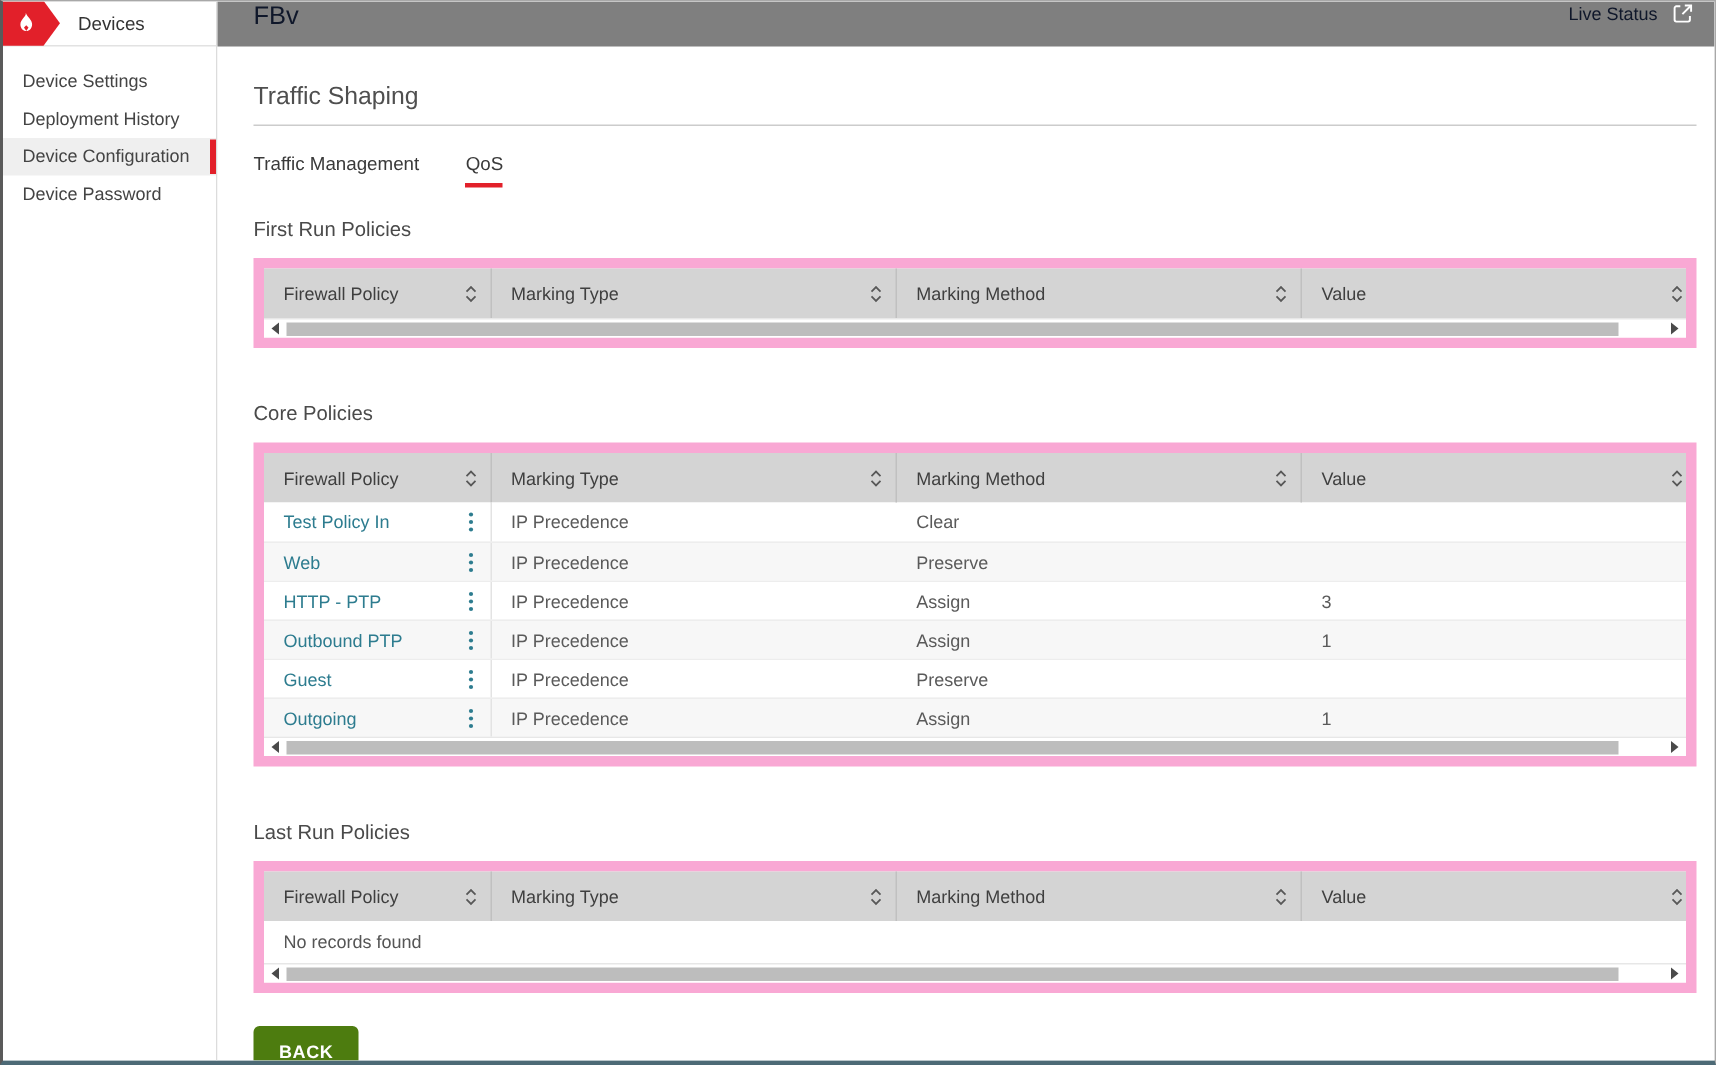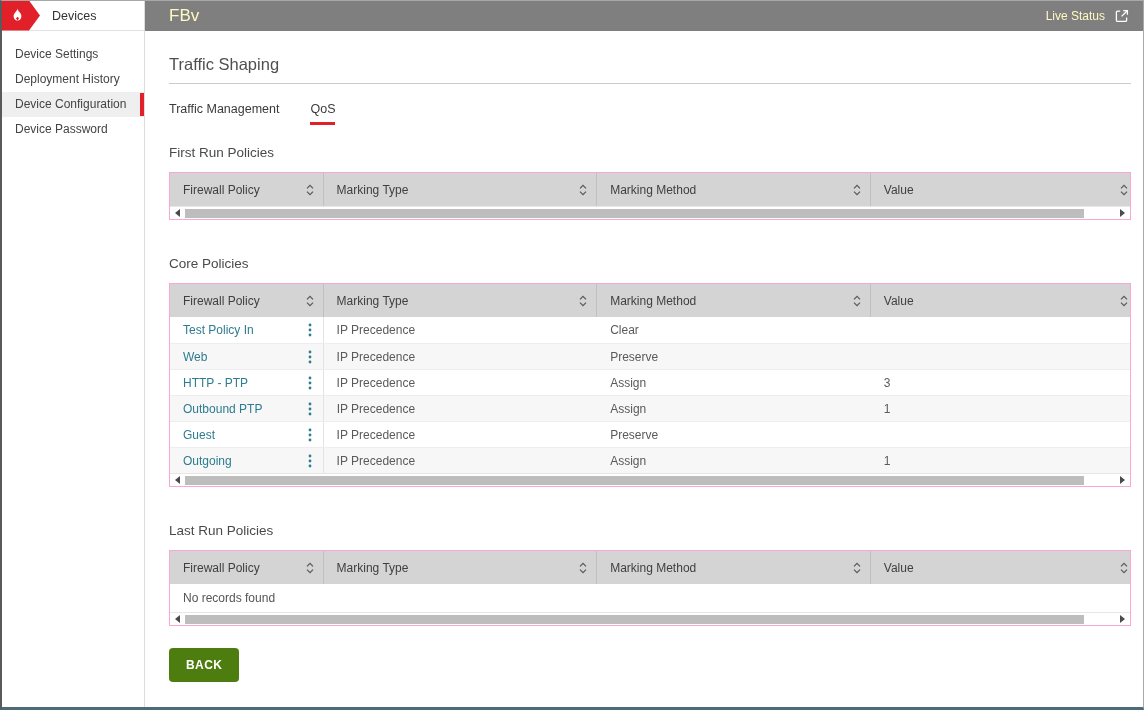--- a/index.html
+++ b/index.html
@@ -17,32 +17,32 @@
     clip-path:polygon(0 0, 27px 0, 38px 15px, 27px 30px, 0 30px);
     display:flex; align-items:center; padding-left:8px;
   }
   .sidebar-title { margin-left:12px; font-size:12.5px; color:#333; }
   .side-nav { padding-top:11px; }
   .side-item { height:25px; line-height:25px; padding-left:13px; font-size:12px; color:#444; position:relative; cursor:pointer; }
   .side-item.active { background:#efefef; }
   .active-bar { position:absolute; right:0; top:1px; bottom:1px; width:4px; background:#e2202a; }
   
   .main { flex:1; min-width:0; display:flex; flex-direction:column; background:#fff; }
-  .topbar { height:30px; background:#7f7f7f; display:flex; align-items:center; padding:0 13px 0 24px; color:#fef9c3; flex-shrink:0; }
+  .topbar { height:30px; background:#7f7f7f; display:flex; align-items:flex-start; padding:0 13px 0 24px; color:#0f172a; flex-shrink:0; }
   .topbar-title { font-size:17px; font-weight:400; }
   .live-status { margin-left:auto; display:flex; align-items:center; gap:9px; font-size:12px; cursor:pointer; }
   .content { padding:24px 12px 0 24px; flex:1; overflow:hidden; }
   .page-title { font-size:16.5px; color:#4f4f4f; padding-bottom:9px; border-bottom:1px solid #ccc; margin-bottom:18px; font-weight:400; }
   .tabs { display:flex; gap:31px; }
   .tab { font-size:12.5px; color:#3a3a3a; padding-bottom:6px; border-bottom:3px solid transparent; cursor:pointer; }
   .tab.active { border-bottom-color:#e2202a; }
   .section-title { font-size:13.5px; color:#4a4a4a; font-weight:400; margin:20px 0 12px; }
   .section + .section .section-title { margin-top:36px; }
   
-  .ptable { border:1px solid #f9a8d4; background:#fff; }
+  .ptable { border:7px solid #f9a8d4; background:#fff; }
   .thead { display:flex; background:#d4d4d4; height:33px; }
   .th { display:flex; align-items:center; justify-content:space-between; padding:0 9px 0 13px;
         font-size:12px; color:#3f3f3f; border-right:1px solid #c0c0c0; overflow:hidden; flex-shrink:0; }
   .th:last-child { border-right:none; padding-right:2px; }
   .sort-icon { display:flex; flex-shrink:0; cursor:pointer; }
   .tr { display:flex; align-items:center; font-size:12px; color:#5a5a5a; background:#fff; border-top:1px solid #ededed; }
   .tr:first-child { border-top:none; }
   .tbody .tr:nth-child(even) { background:#f7f7f7; }
   .td { padding:0 13px; flex-shrink:0; overflow:hidden; white-space:nowrap; }
   .td-first { display:flex; align-items:center; justify-content:space-between; align-self:stretch; border-right:1px solid #e3e3e3; padding-right:11px; }
@@ -249,21 +249,21 @@
                       <circle cx="2" cy="2" r="1.4" fill="#2d7c8f"></circle>
                       <circle cx="2" cy="7" r="1.4" fill="#2d7c8f"></circle>
                       <circle cx="2" cy="12" r="1.4" fill="#2d7c8f"></circle>
                     </svg>
                   </span>
                 </div>
                 <div class="td" style="width: 28.5%;">IP Precedence</div>
                 <div class="td" style="width: 28.5%;">Assign</div>
                 <div class="td" style="width: 27%;">3</div>
               </div>
-              <div class="tr" style="height: 26px; justify-content: flex-end;">
+              <div class="tr" style="height: 26px;">
                 <div class="td td-first" style="width: 16%;">
                   <a class="policy-link">Outbound PTP</a>
                   <span class="row-icon">
                     <svg width="4" height="14" viewBox="0 0 4 14">
                       <circle cx="2" cy="2" r="1.4" fill="#2d7c8f"></circle>
                       <circle cx="2" cy="7" r="1.4" fill="#2d7c8f"></circle>
                       <circle cx="2" cy="12" r="1.4" fill="#2d7c8f"></circle>
                     </svg>
                   </span>
                 </div>

